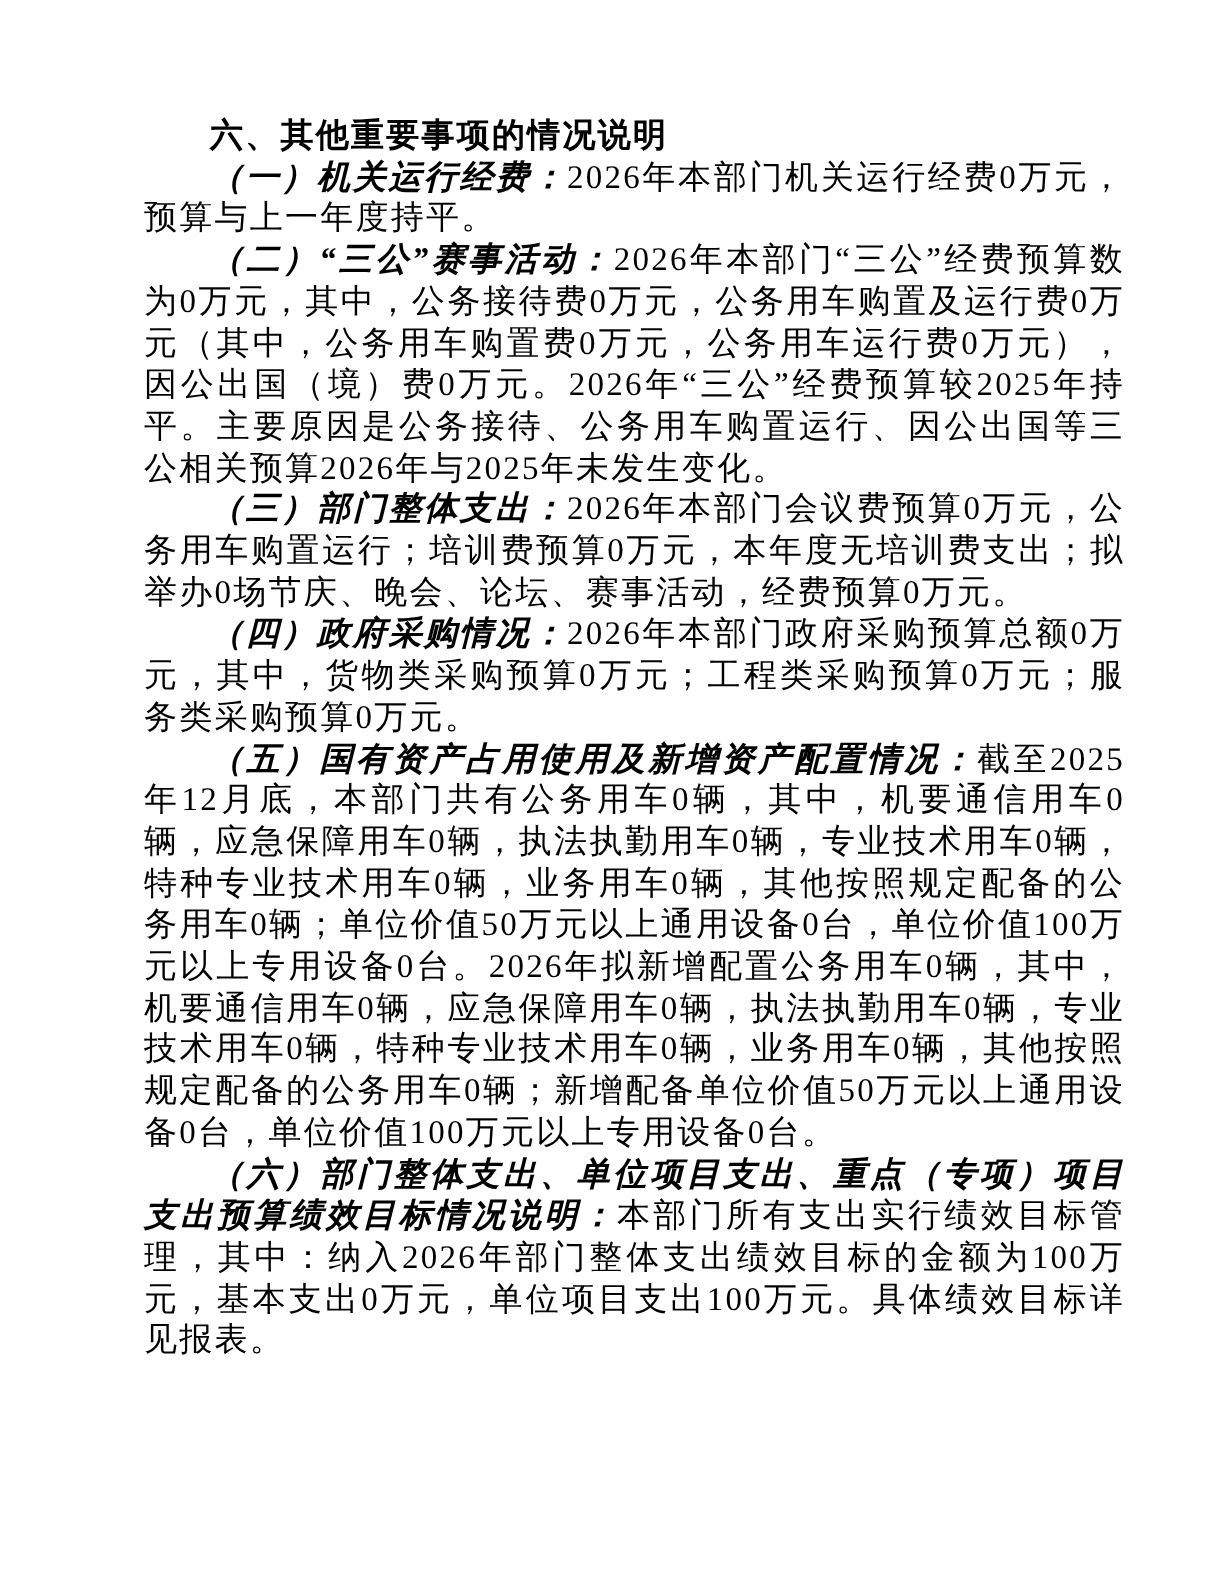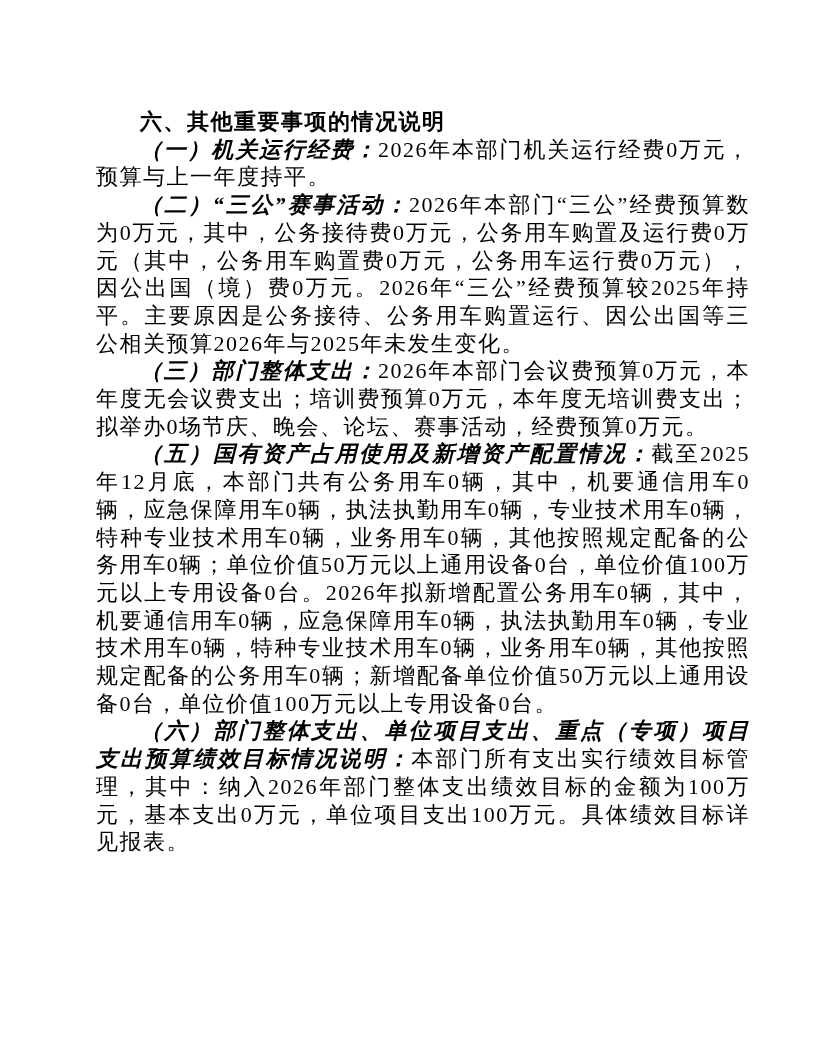--- a/index.html
+++ b/index.html
@@ -10,21 +10,21 @@
   .page {
     position: relative;
     width: 816px;
     height: 1056px;
     background: #ffffff;
     overflow: hidden;
   }
   .content {
     position: absolute;
     left: 96px;
-    top: 108px;
+    top: 76px;
     width: 654px;
     color: #000000;
     font-family: "Liberation Serif", "DejaVu Serif", serif;
     font-size: 22px;
     line-height: 27.7px;
     letter-spacing: 1.5px;
     text-align: justify;
   }
   .content p {
     margin: 0;
@@ -49,23 +49,26 @@
 
     <p>
       <span class="para-label">（一）机关运行经费：</span><span>2026年本部门机关运行经费0万元，预算与上一年度持平。</span>
     </p>
 
     <p>
       <span class="para-label">（二）“三公”赛事活动：</span><span>2026年本部门“三公”经费预算数为0万元，其中，公务接待费0万元，公务用车购置及运行费0万元（其中，公务用车购置费0万元，公务用车运行费0万元），因公出国（境）费0万元。2026年“三公”经费预算较2025年持平。主要原因是公务接待、公务用车购置运行、因公出国等三公相关预算2026年与2025年未发生变化。</span>
     </p>
 
     <p>
-      <span class="para-label">（三）部门整体支出：</span><span>2026年本部门会议费预算0万元，本年度无会议费支出；培训费预算0万元，本年度无培训费支出；拟举办0场节庆、晚会、论坛、赛事活动，经费预算0万元。</span>
+      <span class="para-label">（三）部门整体支出：</span><span>2026年本部门会议费预算0万元，公务用车购置运行；培训费预算0万元，本年度无培训费支出；拟举办0场节庆、晚会、论坛、赛事活动，经费预算0万元。</span>
     </p>
 
+    <p>
+      <span class="para-label">（四）政府采购情况：</span><span>2026年本部门政府采购预算总额0万元，其中，货物类采购预算0万元；工程类采购预算0万元；服务类采购预算0万元。</span>
+    </p>
 
     <p>
       <span class="para-label">（五）国有资产占用使用及新增资产配置情况：</span><span>截至2025年12月底，本部门共有公务用车0辆，其中，机要通信用车0辆，应急保障用车0辆，执法执勤用车0辆，专业技术用车0辆，特种专业技术用车0辆，业务用车0辆，其他按照规定配备的公务用车0辆；单位价值50万元以上通用设备0台，单位价值100万元以上专用设备0台。2026年拟新增配置公务用车0辆，其中，机要通信用车0辆，应急保障用车0辆，执法执勤用车0辆，专业技术用车0辆，特种专业技术用车0辆，业务用车0辆，其他按照规定配备的公务用车0辆；新增配备单位价值50万元以上通用设备0台，单位价值100万元以上专用设备0台。</span>
     </p>
 
     <p>
       <span class="para-label">（六）部门整体支出、单位项目支出、重点（专项）项目支出预算绩效目标情况说明：</span><span>本部门所有支出实行绩效目标管理，其中：纳入2026年部门整体支出绩效目标的金额为100万元，基本支出0万元，单位项目支出100万元。具体绩效目标详见报表。</span>
     </p>
 
   </div>

